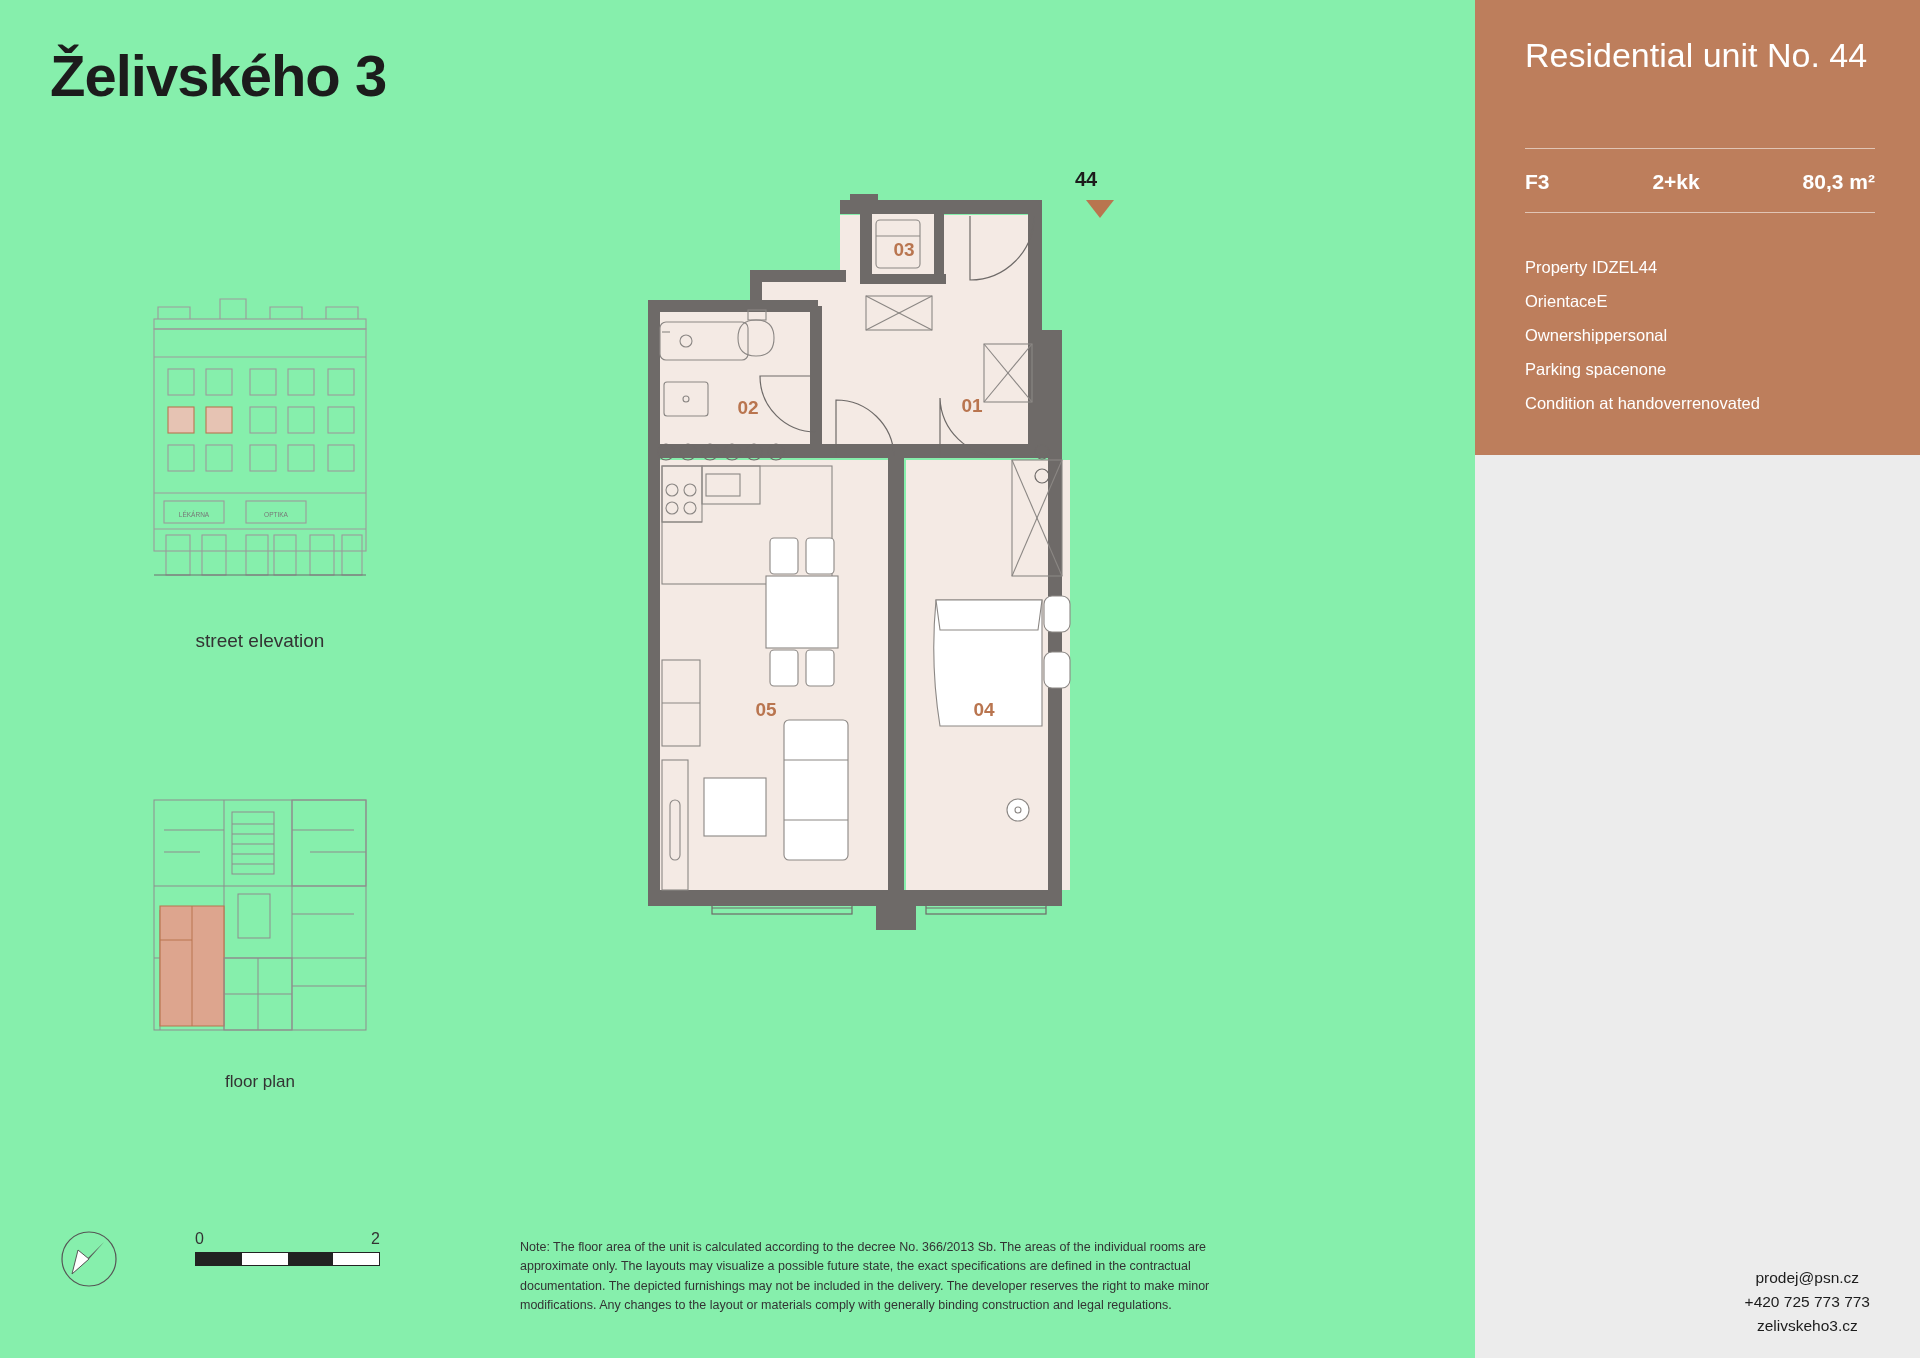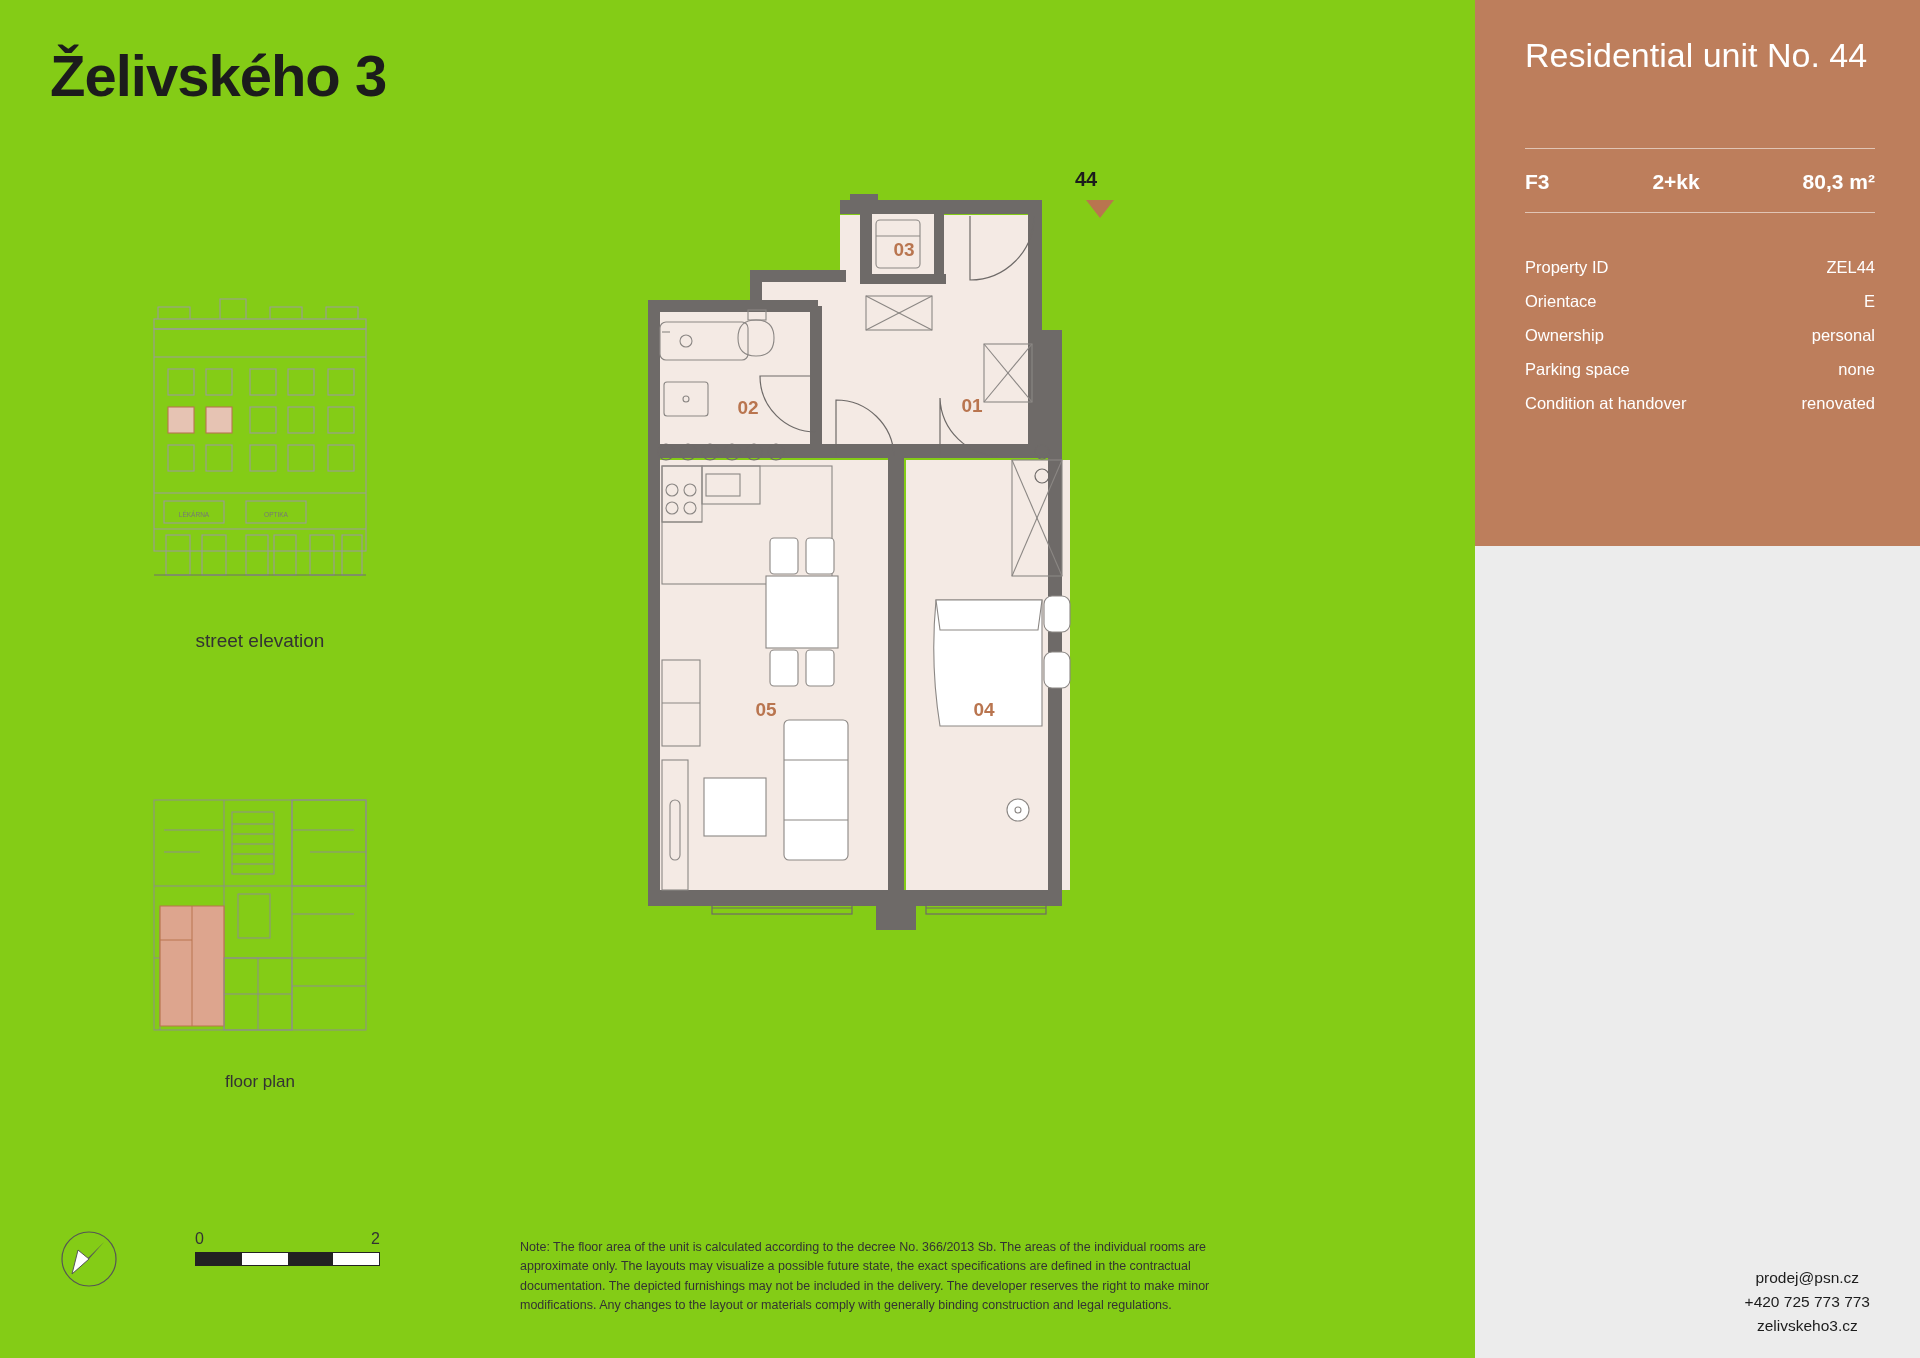--- a/index.html
+++ b/index.html
@@ -1,17 +1,17 @@
 <!DOCTYPE html>
 <html><head>
 <meta charset="utf-8">
 <style>
   html,body{margin:0;padding:0;background:#fff;}
   body{width:1920px;height:1358px;font-family:"Liberation Sans",sans-serif;color:#222;overflow:hidden;}
-  .page{position:relative;width:1920px;height:1358px;background:#84cc16;}
+  .page{position:relative;width:1920px;height:1358px;background:#86efac;}
 
   
   .title{position:absolute;left:50px;top:42px;font-size:58px;font-weight:700;letter-spacing:-1px;color:#1c1c1c;}
 
   .elev-wrap{position:absolute;left:150px;top:285px;width:220px;}
   .elev-cap{position:absolute;left:130px;top:630px;width:260px;text-align:center;font-size:19px;color:#333;}
   .fp-cap{position:absolute;left:130px;top:1072px;width:260px;text-align:center;font-size:17px;color:#333;}
 
   .fpmini-wrap{position:absolute;left:140px;top:790px;width:240px;}
 
@@ -29,26 +29,26 @@
 
   
   .plan{position:absolute;left:640px;top:160px;width:560px;height:960px;}
   .plan svg{display:block;}
 
   .unitmark{position:absolute;left:1075px;top:168px;font-size:20px;font-weight:700;color:#1c1c1c;}
   .unittri{position:absolute;left:1086px;top:200px;width:0;height:0;border-left:14px solid transparent;border-right:14px solid transparent;border-top:18px solid #b9754f;}
 
   
   .rp{position:absolute;left:1475px;top:0;width:445px;height:1358px;background:#ececec;}
-  .rp-top{position:absolute;left:0;top:0;width:445px;height:546px;background:#bd7e5c;}
+  .rp-top{position:absolute;left:0;top:0;width:445px;height:455px;background:#bd7e5c;}
   .rp-title{position:absolute;left:50px;top:36px;width:360px;font-size:34px;line-height:1.17;font-weight:400;color:#fff;}
   .rp-spec{position:absolute;left:50px;top:170px;width:350px;display:flex;justify-content:space-between;color:#fff;font-size:21px;font-weight:700;}
   .rp-hr{position:absolute;left:50px;width:350px;height:1px;background:rgba(255,255,255,.55);}
   .rp-meta{position:absolute;left:50px;top:250px;width:350px;color:#fff;font-size:16.5px;}
-  .rp-meta .row{display:flex;justify-content:space-between;padding:7.5px 0;}
+  .rp-meta .row{display:flex;padding:7.5px 0;}
   .contact{position:absolute;right:50px;top:1266px;text-align:center;font-size:15.5px;line-height:1.55;color:#1c1c1c;}
   .rlabel{font-size:19px;font-weight:700;fill:#b9754f;}
 </style>
 </head>
 <body>
 
 <div class="page">
 
   <div class="title">Želivského 3</div>
 

